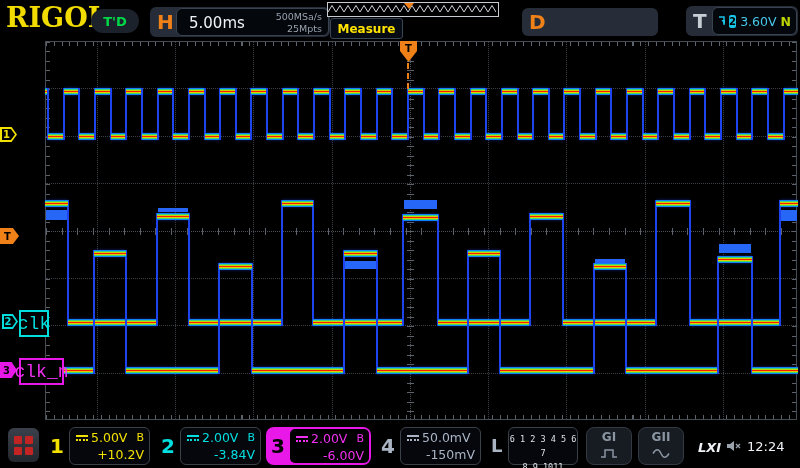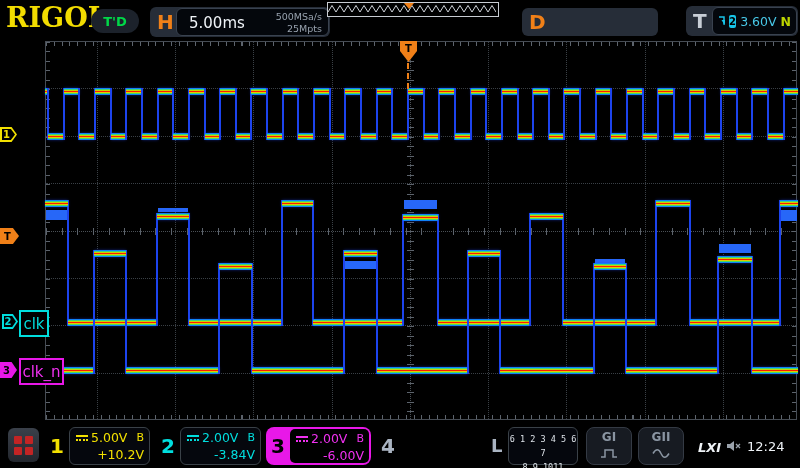--- a/index.html
+++ b/index.html
@@ -48,22 +48,22 @@
   .edge{background:#1d44ee;}
   .bluerect{background:#2767f8;}
 
   
   .arrow-r{clip-path:polygon(0 0,68% 0,100% 50%,68% 100%,0 100%);}
   .arrow-d{clip-path:polygon(0 0,100% 0,100% 48%,50% 100%,0 48%);}
   .mk{position:absolute;}
   .mk .inner{position:absolute;inset:2px;background:#000;}
   .mk .lbl{position:absolute;left:0;right:4px;top:0;bottom:0;display:flex;align-items:center;
         justify-content:center;font-size:10px;font-weight:bold;}
-  .chlabel{position:absolute;background:#000;font-size:15px;display:flex;align-items:center;
-        justify-content:center;}
+  .chlabel{position:absolute;background:#000;font-size:18px;display:flex;align-items:center;
+        justify-content:center;font-family:Liberation Mono, monospace;}
   #trig-dash{left:407px;top:63px;height:26px;width:0;border-left:2px dashed #f08018;}
 
   
   #menu-btn{left:8px;top:428px;width:31px;height:34px;border-radius:6px;
         background:linear-gradient(#3a404a,#23272e);display:flex;align-items:center;justify-content:center;}
   #menu-btn .gridicon{width:19px;height:19px;display:grid;grid-template-columns:8px 8px;
         grid-template-rows:8px 8px;gap:3px;}
   #menu-btn .gridicon span{background:#c22424;border-radius:1px;}
   .chwidget{position:absolute;top:427px;width:105px;height:38px;}
   .chnum{position:absolute;left:5px;top:7px;font-size:20px;font-weight:bold;}
@@ -293,20 +293,21 @@
     </div>
   </div>
 
   <div class="abs" id="preview-strip">
     <svg id="preview-zigzag" width="168" height="11" style="display:block">
         <polyline points="0,9 4,2.5 8,9 12,2.5 16,9 20,2.5 24,9 28,2.5 32,9 36,2.5 40,9 44,2.5 48,9 52,2.5 56,9 60,2.5 64,9 68,2.5 72,9 76,2.5 80,9 84,2.5 88,9 92,2.5 96,9 100,2.5 104,9 108,2.5 112,9 116,2.5 120,9 124,2.5 128,9 132,2.5 136,9 140,2.5 144,9 148,2.5 152,9 156,2.5 160,9 164,2.5 168,9" fill="none" stroke="#d0d4da" stroke-width="1"></polyline>
       </svg>
     <div id="preview-marker"></div>
   </div>
 
+  <div class="abs tbtn" id="measure-btn">Measure</div>
 
   <div class="abs panel" id="d-panel">
     <span class="plabel">D</span>
   </div>
 
   <div class="abs panel" id="t-panel">
     <span class="plabel">T</span>
     <div class="pbox">
       <svg width="13" height="12">
         <polyline points="1,2 6,2 6,9 12,9" fill="none" stroke="#18c4e8" stroke-width="1.5"></polyline>
@@ -391,20 +392,31 @@
           </span>
         <span>2.00V</span>
         <span class="bw">B</span>
       </div>
       <div class="chrow2">-6.00V</div>
     </div>
   </div>
 
   <div class="chwidget" id="ch4" style="left:376px">
     <span class="chnum c4">4</span>
+    <div class="chbox c4">
+      <div class="chrow1">
+        <span class="dcicon">
+            <div class="s"></div>
+            <div class="d"></div>
+          </span>
+        <span>50.0mV</span>
+        <span class="bw"></span>
+      </div>
+      <div class="chrow2">-150mV</div>
+    </div>
   </div>
 
   <div id="la-panel">
     <span id="la-letter">L</span>
     <div id="la-box">
       <div>6 1 2 3 4 5 6 7</div>
       <div>8 9 1011 12131415</div>
     </div>
   </div>
 

